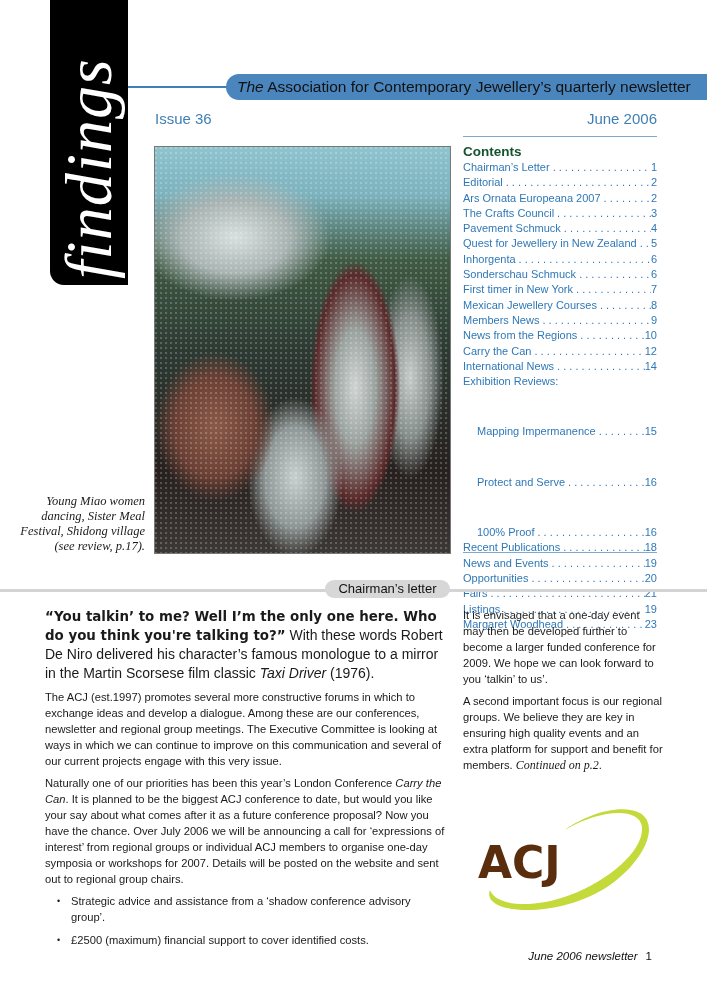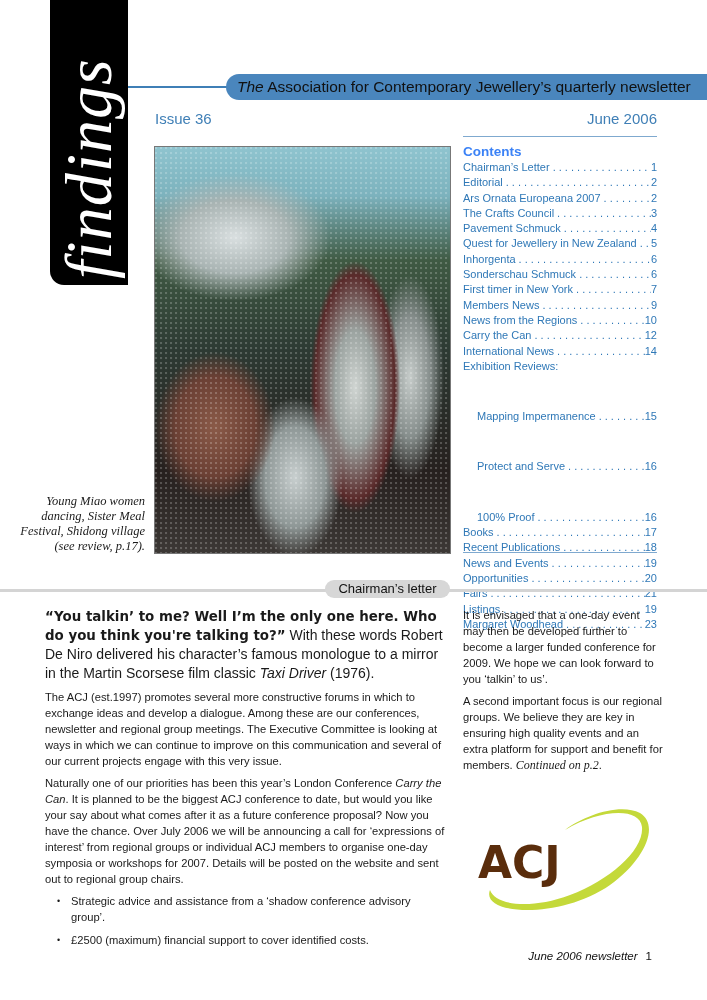--- a/index.html
+++ b/index.html
@@ -22,21 +22,21 @@
       radial-gradient(ellipse 120px 80px at 80px 90px, #d9dfe0 0%, #a9b4b3 45%, transparent 80%),
       radial-gradient(ellipse 60px 100px at 140px 330px, #c8cfcf 0%, #8e9796 50%, transparent 80%),
       radial-gradient(ellipse 50px 140px at 200px 240px, #d0d5d2 0%, #9ba3a0 40%, #5a2a2a 80%, transparent 90%),
       radial-gradient(ellipse 40px 120px at 255px 230px, #c6ccca 0%, #868e8c 50%, transparent 85%),
       linear-gradient(180deg, #8fc4cf 0%, #7cb2bd 12%, #3f5a43 28%, #2d3a33 50%, #26201e 80%, #3c3835 100%);}
   .photo-tex{position:absolute;inset:0;background-image:radial-gradient(circle at 1px 1px, rgba(255,255,255,.35) 1px, transparent 1.6px);background-size:5px 5px;mix-blend-mode:screen;opacity:.6;}
   .caption{left:20px;top:494px;width:125px;text-align:right;font-family:"Liberation Serif",serif;font-style:italic;font-size:12.5px;line-height:15px;color:#1a1a1a;}
   
   .toc-rule{left:463px;width:194px;height:1px;background:#7fa9cf;}
   .toc{left:463px;top:144px;width:194px;color:#2f78b7;font-size:11px;}
-  .toc h3{margin:0 0 1px 0;font-size:13.5px;font-weight:bold;color:#3b82f6;}
+  .toc h3{margin:0 0 1px 0;font-size:13.5px;font-weight:bold;color:#14532d;}
   .toc-row{display:flex;height:15.3px;line-height:15.3px;white-space:nowrap;overflow:hidden;}
   .toc-row .t{flex:none;}
   .toc-row .d{flex:1;overflow:hidden;white-space:nowrap;letter-spacing:1.6px;padding-left:3px;}
   .toc-row .d::before{content:". . . . . . . . . . . . . . . . . . . . . . . . . . . . . . . . . . . . . . . . .";letter-spacing:0;}
   .toc-row .p{flex:none;}
   .toc-row.sub{padding-left:14px;margin-top:35px;}
   
   .hr{left:0;top:589px;width:707px;height:3px;background:#d4d4d4;}
   .sec-pill{left:325px;top:580px;width:125px;height:18px;border-radius:9px;background:#d7d7d7;font-size:13px;line-height:18px;text-align:center;color:#111;}
   
@@ -114,20 +114,25 @@
         <span class="t">Sonderschau Schmuck</span>
         <span class="d"></span>
         <span class="p">6</span>
       </div>
       <div class="toc-row">
         <span class="t">First timer in New York</span>
         <span class="d"></span>
         <span class="p">7</span>
       </div>
       <div class="toc-row">
+        <span class="t">Mexican Jewellery Courses</span>
+        <span class="d"></span>
+        <span class="p">8</span>
+      </div>
+      <div class="toc-row">
         <span class="t">Members News</span>
         <span class="d"></span>
         <span class="p">9</span>
       </div>
       <div class="toc-row">
         <span class="t">News from the Regions</span>
         <span class="d"></span>
         <span class="p">10</span>
       </div>
       <div class="toc-row">
@@ -150,25 +155,20 @@
       </div>
       <div class="toc-row sub">
         <span class="t">Protect and Serve</span>
         <span class="d"></span>
         <span class="p">16</span>
       </div>
       <div class="toc-row sub">
         <span class="t">100% Proof</span>
         <span class="d"></span>
         <span class="p">16</span>
-      </div>
-      <div class="toc-row">
-        <span class="t">Books</span>
-        <span class="d"></span>
-        <span class="p">17</span>
       </div>
       <div class="toc-row">
         <span class="t">Recent Publications</span>
         <span class="d"></span>
         <span class="p">18</span>
       </div>
       <div class="toc-row">
         <span class="t">News and Events</span>
         <span class="d"></span>
         <span class="p">19</span>

